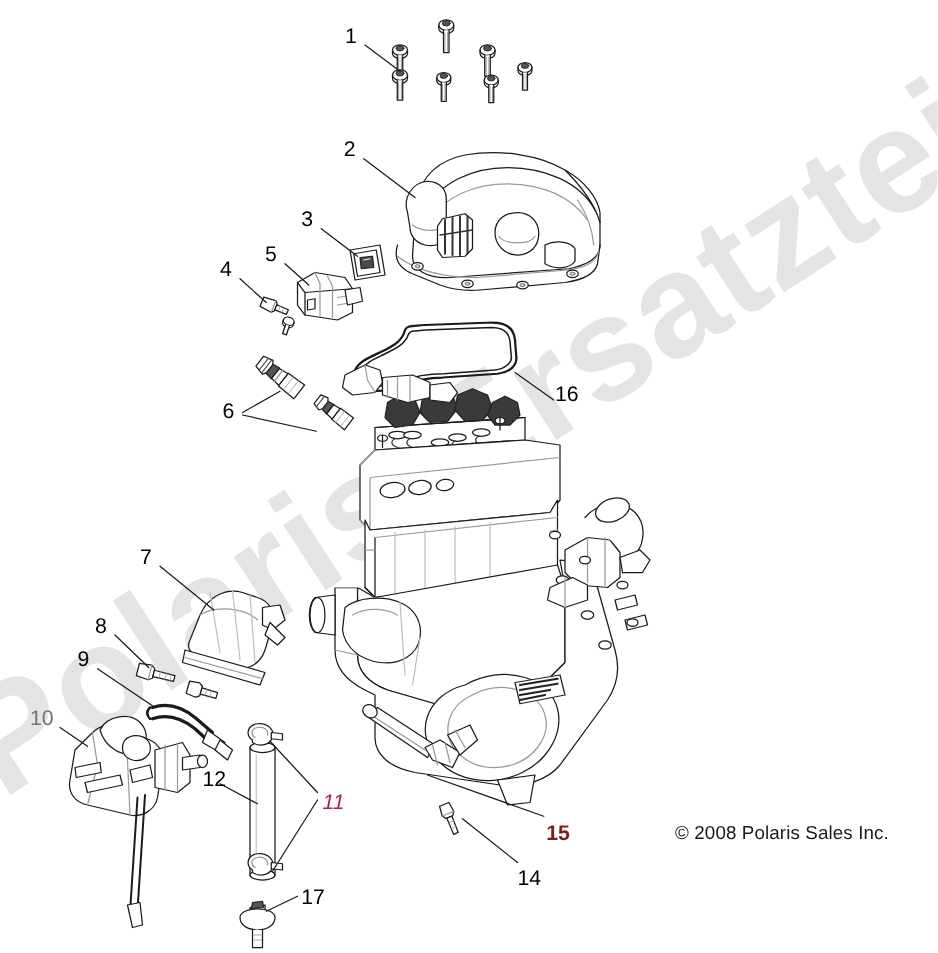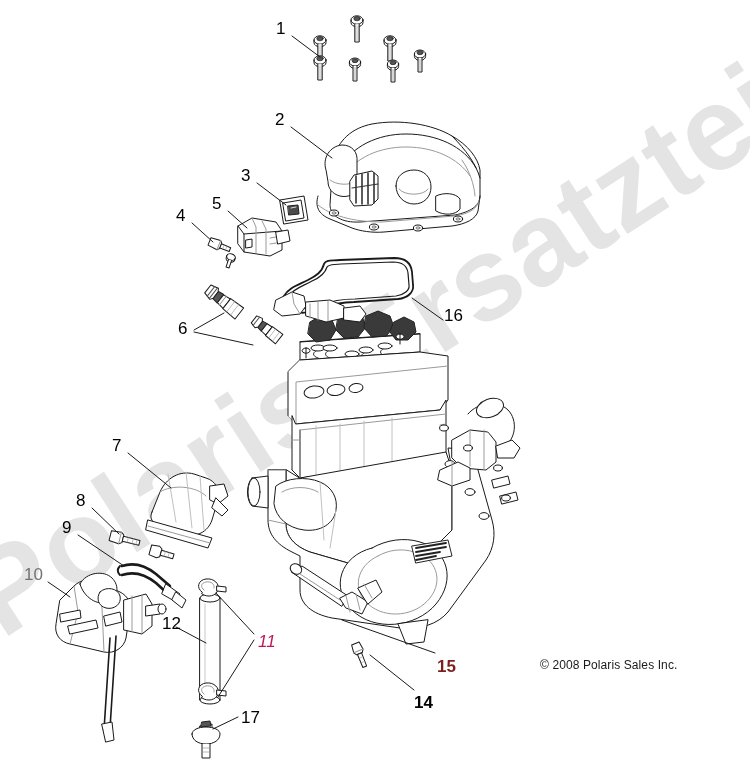--- a/index.html
+++ b/index.html
@@ -3,21 +3,21 @@
 <meta charset="utf-8">
 <style>
   html,body{margin:0;padding:0;background:#ffffff;}
   body{width:750px;height:762px;overflow:hidden;font-family:"Liberation Sans",sans-serif;}
   #stage{position:relative;width:750px;height:762px;background:#fff;}
   #art{position:absolute;inset:0;}
   .wm{position:absolute;left:0;top:0;width:750px;height:762px;pointer-events:none;}
   .copyright{
     position:absolute; left:540px; top:658px;
     font-family:"Liberation Sans",sans-serif;
-    font-size:12px; color:#1a1a1a; white-space:nowrap; letter-spacing:.1px;
+    font-size:15px; color:#1a1a1a; white-space:nowrap; letter-spacing:.1px;
   }
   .cb{position:absolute;font-family:"Liberation Sans",sans-serif;font-size:17px;color:#000;line-height:1;}
 </style>
 </head>
 <body>
 
 <div id="stage">
 
   <svg class="wm" viewBox="0 0 750 762">
     <defs>
@@ -468,20 +468,20 @@
       <div class="cb" style="left: 176px; top: 207px; color: rgb(0, 0, 0);">4</div>
       <div class="cb" style="left: 212px; top: 195px; color: rgb(0, 0, 0);">5</div>
       <div class="cb" style="left: 178px; top: 320px; color: rgb(0, 0, 0);">6</div>
       <div class="cb" style="left: 112px; top: 437px; color: rgb(0, 0, 0);">7</div>
       <div class="cb" style="left: 76px; top: 492px; color: rgb(0, 0, 0);">8</div>
       <div class="cb" style="left: 62px; top: 519px; color: rgb(0, 0, 0);">9</div>
       <div class="cb" style="left: 24px; top: 566px; color: #737373;">10</div>
       <div class="cb" style="left: 258px; top: 633px; color: #be185d; font-style: italic;">11</div>
       <div class="cb" style="left: 162px; top: 615px; color: rgb(0, 0, 0);">12</div>
       <div class="cb" style="left: 241px; top: 709px; color: rgb(0, 0, 0);">17</div>
-      <div class="cb" style="left: 414px; top: 694px; color: rgb(0, 0, 0); font-weight: bold;">14</div>
+      <div class="cb" style="left: 414px; top: 694px; color: rgb(0, 0, 0);">14</div>
       <div class="cb" style="left: 437px; top: 658px; color: #7f1d1d; font-weight: bold;">15</div>
       <div class="cb" style="left: 444px; top: 307px; color: rgb(0, 0, 0);">16</div>
     </div>
 
   <div class="copyright">© 2008 Polaris Sales Inc.</div>
 
 </div>
 
 </body></html>

